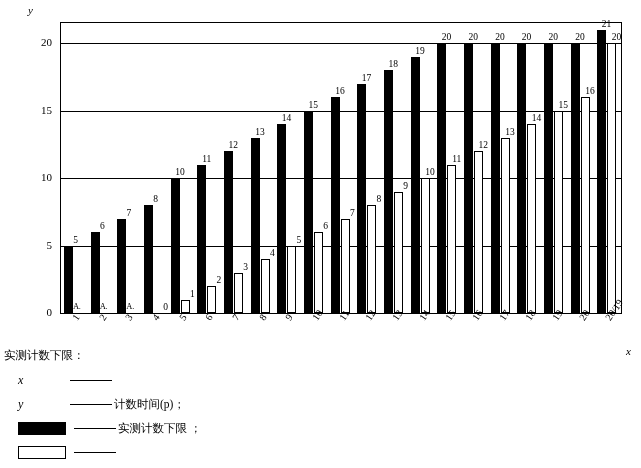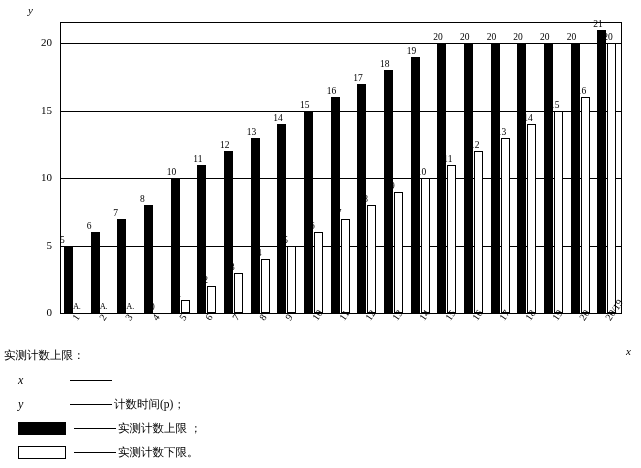--- a/index.html
+++ b/index.html
@@ -93,21 +93,21 @@
   }
   .bar.lower {
     background: #ffffff;
     border: 1px solid #000000;
     left: 12px;
   }
   .bar-label {
     position: absolute;
     font-size: 9.5px;
     width: 18px;
-    text-align: left;
+    text-align: right;
     font-family: "Liberation Serif", serif;
   }
   .na-label {
     position: absolute;
     bottom: 2px;
     font-size: 8.5px;
     width: 20px;
     text-align: center;
     letter-spacing: -0.3px;
   }
@@ -339,37 +339,36 @@
         <div class="x-tick" style="left: 436.667px;">17</div>
         <div class="x-tick" style="left: 463.333px;">18</div>
         <div class="x-tick" style="left: 490px;">19</div>
         <div class="x-tick" style="left: 516.667px;">20</div>
         <div class="x-tick" style="left: 543.333px;">20/19</div>
       </div>
 
   </div>
 
   <div id="notes">
-    <p class="note-title">实测计数上限：</p>
+    <p class="note-title">实测计数下限：</p>
     <div id="notes-rows">
         <div class="note-row">
           <div class="note-sym">x</div>
           <div class="note-dash"></div>
         </div>
         <div class="note-row">
           <div class="note-sym">y</div>
           <div class="note-dash"></div>
           <div class="note-text">计数时间(p)；</div>
         </div>
         <div class="note-row">
           <div class="swatch filled"></div>
           <div class="note-dash"></div>
-          <div class="note-text">实测计数上限 ；</div>
+          <div class="note-text">实测计数下限 ；</div>
         </div>
         <div class="note-row">
           <div class="swatch empty"></div>
           <div class="note-dash"></div>
-          <div class="note-text">实测计数下限。</div>
         </div>
       </div>
   </div>
 
 </div>
 
 </body></html>

